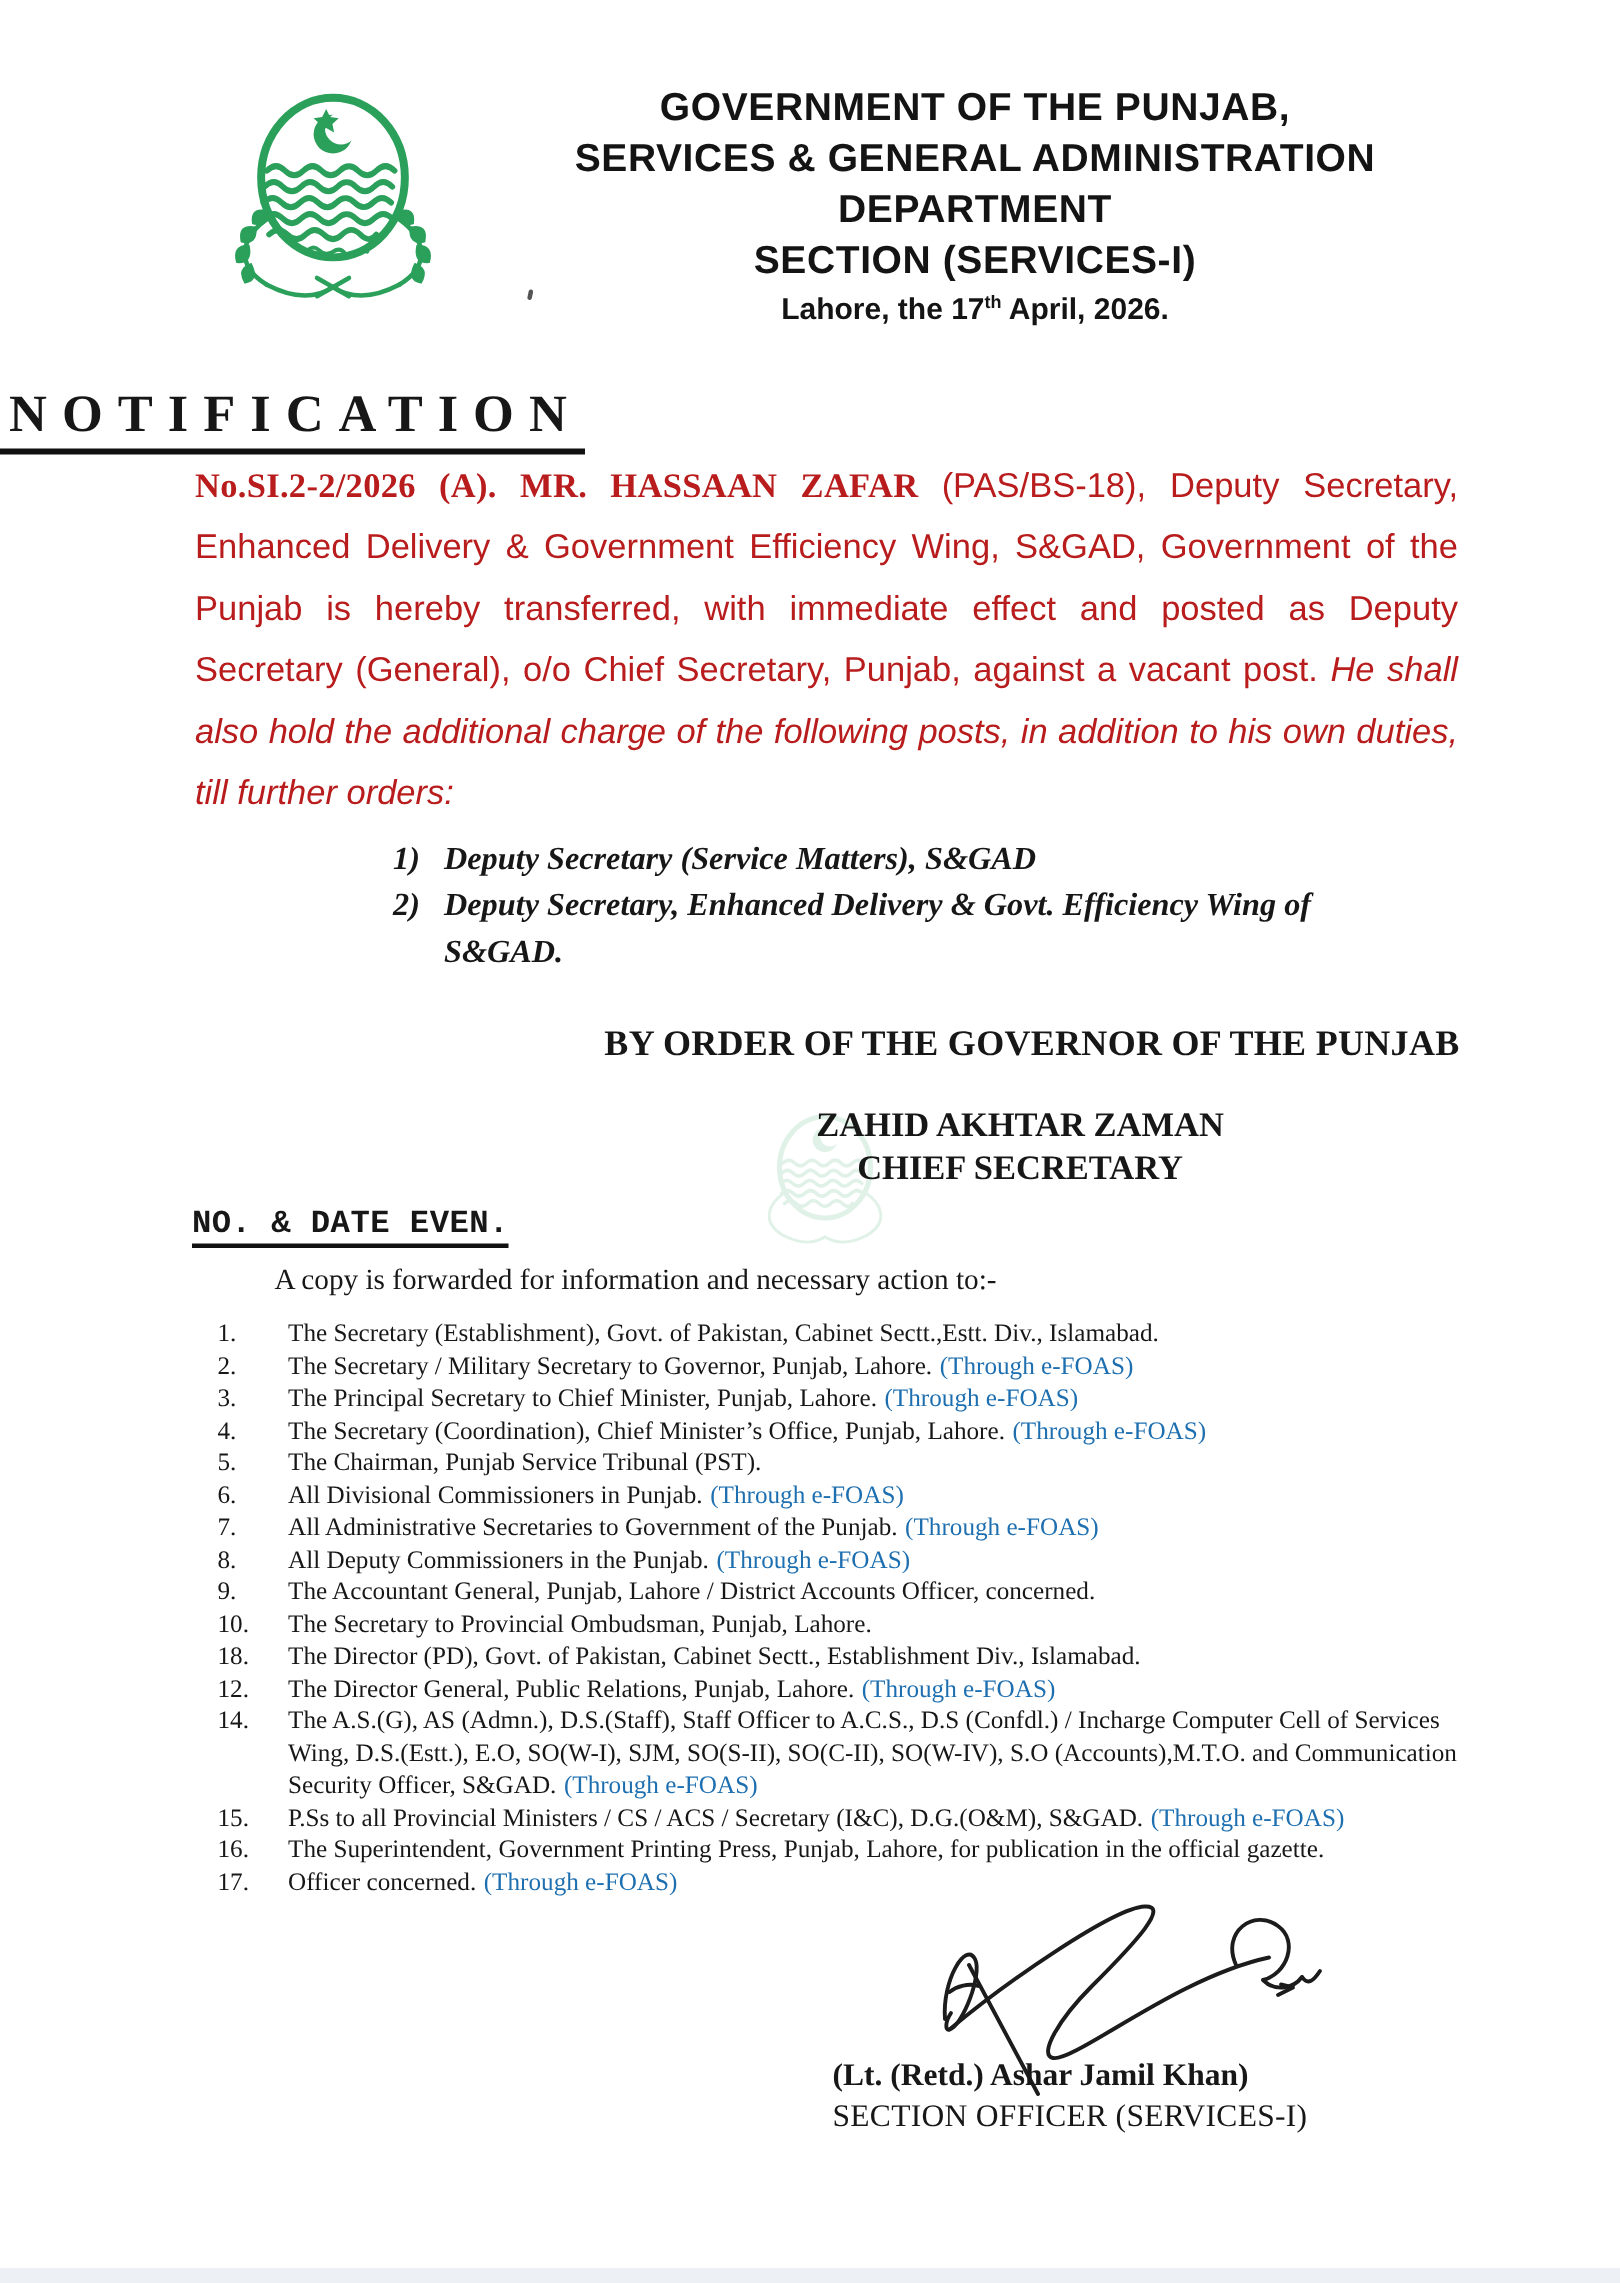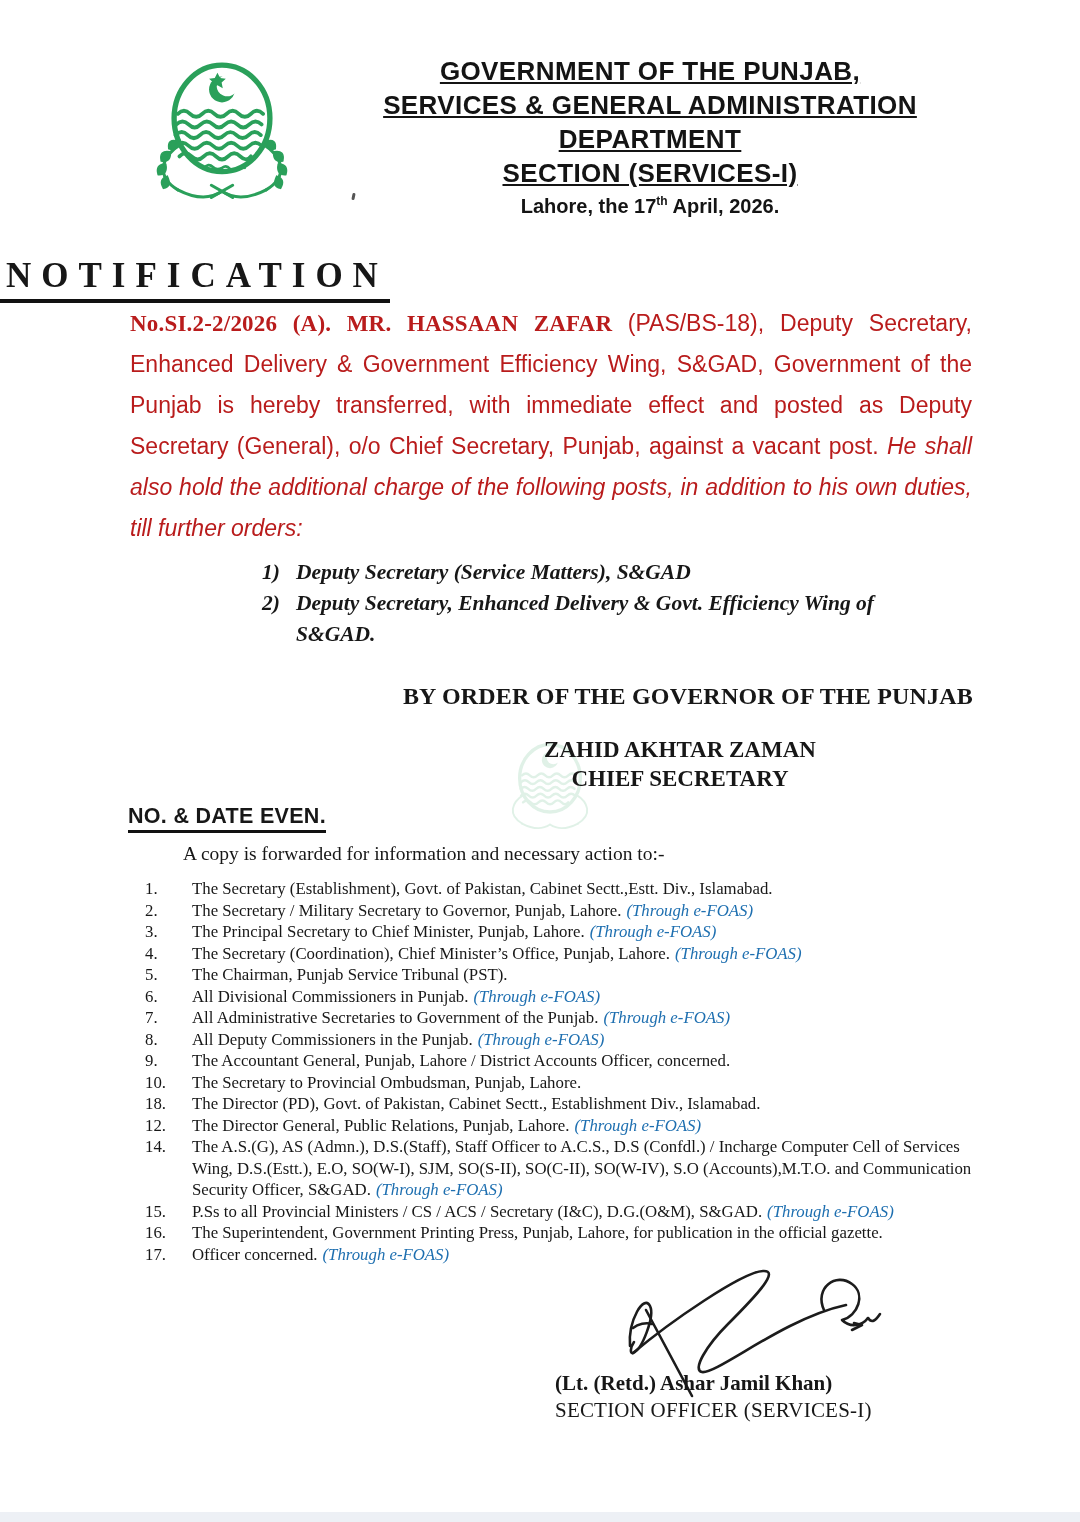--- a/index.html
+++ b/index.html
@@ -14,21 +14,21 @@
     overflow: hidden;
   }
 
   
   .logo { position: absolute; left: 138px; top: 56px; width: 168px; height: 146px; }
   .header-text {
     position: absolute; left: 330px; top: 54px; width: 640px;
     text-align: center;
     font-family: "Liberation Sans", "DejaVu Sans", sans-serif;
     font-weight: bold; font-size: 26px; line-height: 34px;
-    letter-spacing: 0.4px; color: #141414; text-decoration: underline;
+    letter-spacing: 0.4px; color: #141414;
   }
   .dateline {
     position: absolute; left: 330px; top: 194px; width: 640px;
     text-align: center;
     font-family: "Liberation Sans", "DejaVu Sans", sans-serif;
     font-weight: bold; font-size: 20px; color: #141414;
   }
   .dateline sup { font-size: 12px; }
   .scan-speck {
     position: absolute; left: 352px; top: 193px; width: 3px; height: 7px;
@@ -78,37 +78,37 @@
   .signatory {
     position: absolute; left: 470px; top: 735px; width: 420px;
     text-align: center;
     font-family: "Liberation Serif", "DejaVu Serif", serif;
     font-weight: bold; font-size: 23px; line-height: 29px;
   }
 
   
   .no-date {
     position: absolute; left: 128px; top: 804px;
-    font-family: Liberation Sans, sans-serif;
+    font-family: Liberation Mono, monospace;
     font-weight: bold; font-size: 21.5px; letter-spacing: 0.3px;
     border-bottom: 3px solid #111; padding-bottom: 1px;
   }
   .copy-intro {
     position: absolute; left: 183px; top: 843px;
     font-size: 19.5px;
   }
   .dist-list {
     position: absolute; left: 145px; top: 878px; width: 848px;
     list-style: none;
     font-size: 16.8px; line-height: 21.5px;
   }
   .dist-list li { display: flex; }
   .dist-list .num { flex: 0 0 47px; }
   .dist-list .txt { flex: 1; }
-  .efoas { color: var(--accent-blue, #1e6fb0); font-style: italic; margin-left: 5px; }
+  .efoas { color: var(--accent-blue, #1e6fb0); margin-left: 5px; }
 
   
   .sig-svg { position: absolute; left: 600px; top: 1258px; width: 305px; height: 140px; }
   .sig-block {
     position: absolute; left: 555px; top: 1370px; width: 380px;
     text-align: left; font-size: 21px; line-height: 27px;
   }
   .sig-name { font-weight: bold; }
   .sig-title { font-weight: normal; letter-spacing: 0.2px; }
 

